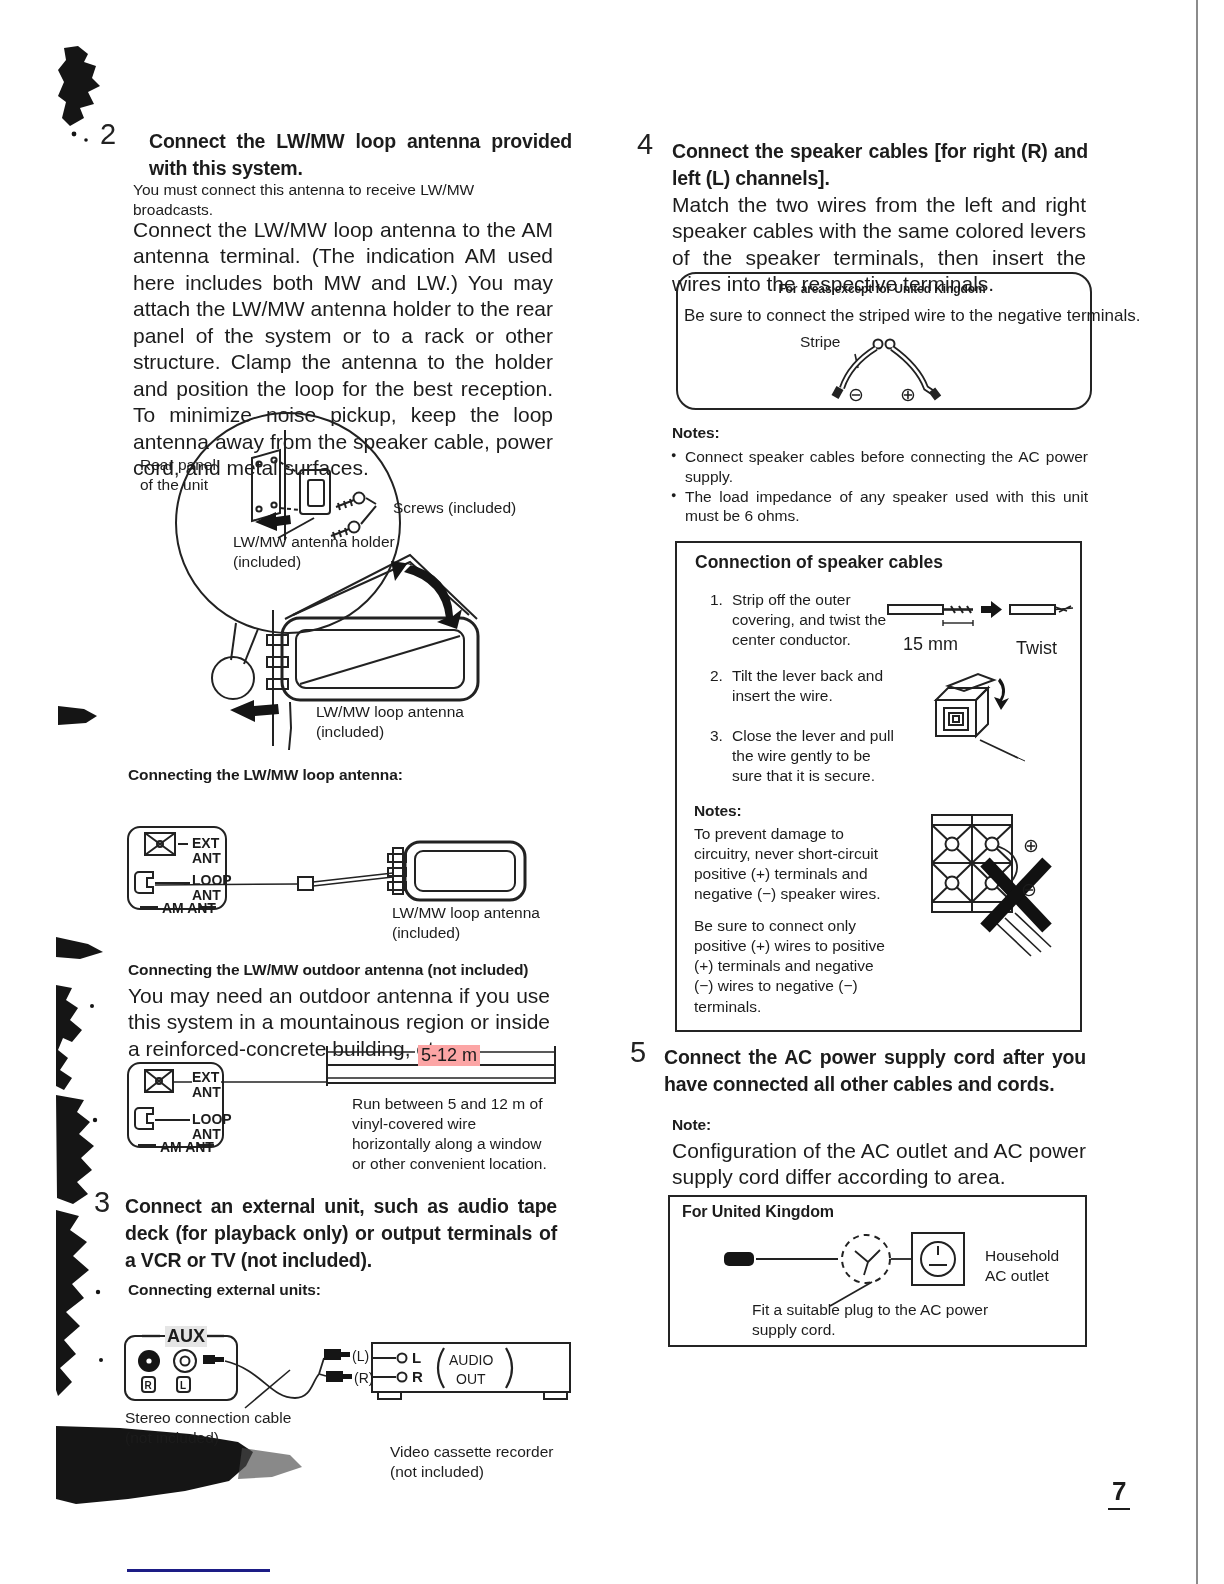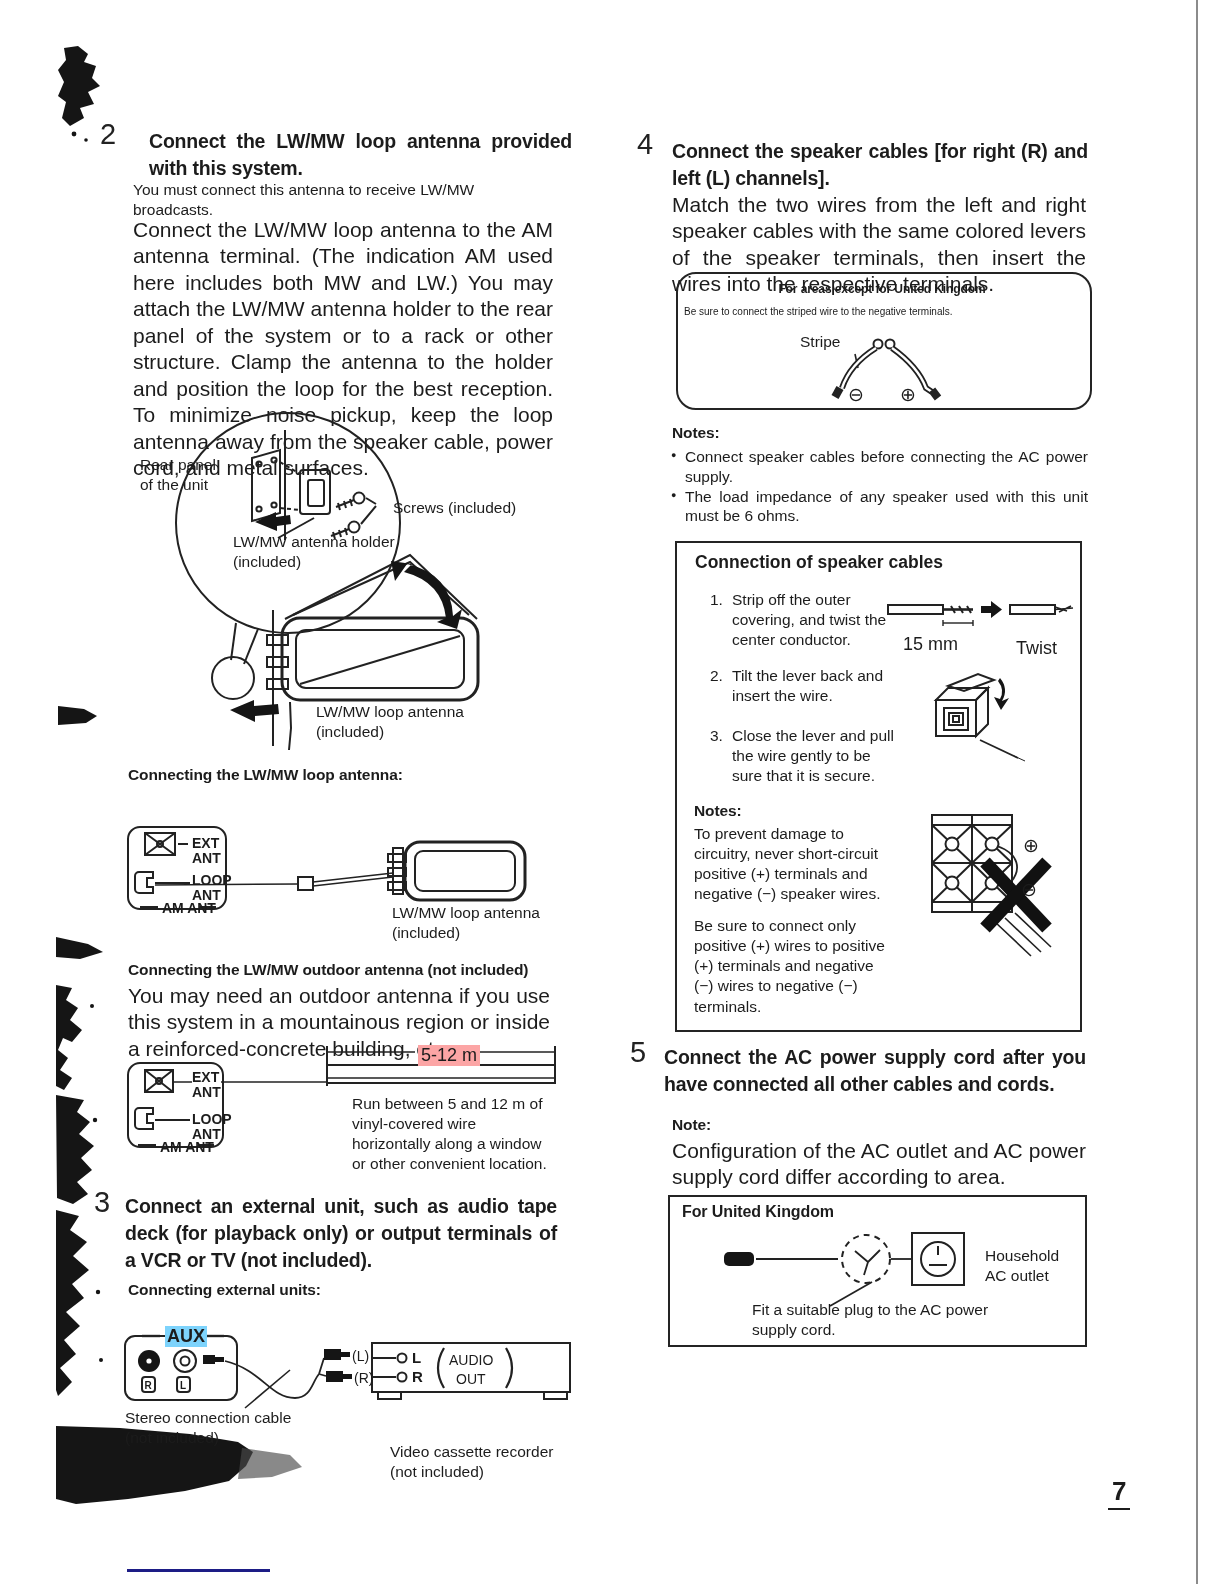--- a/index.html
+++ b/index.html
@@ -231,37 +231,37 @@
     <text x="32.5" y="59" font-size="10" font-weight="bold">R</text>
     <text x="68" y="59" font-size="10" font-weight="bold">L</text>
     <text x="240" y="31" font-size="14">(L)</text>
     <text x="242" y="53" font-size="14">(R)</text>
     <text x="300" y="33" font-size="15" font-weight="bold">L</text>
     <text x="300" y="52" font-size="15" font-weight="bold">R</text>
     <text x="337" y="35" font-size="14">AUDIO</text>
     <text x="344" y="54" font-size="14">OUT</text>
   </g>
 </svg>
-<div class="abs lbl-sm" style="left:165px;top:1326px;font-weight:bold;background:#7dd3fc;padding:0 2px;">AUX</div>
+<div class="abs lbl-sm" style="left:165px;top:1326px;font-weight:bold;background:#e5e5e5;padding:0 2px;">AUX</div>
 <div class="abs lbl" style="left:125px;top:1408px;">
   <div>Stereo connection cable</div>
   <div>(not included)</div>
 </div>
 <div class="abs lbl" style="left:390px;top:1416px;margin-top:26px;">
   <div>Video cassette recorder</div>
   <div>(not included)</div>
 </div>
 
 <div class="abs step-num" style="left:637px;top:128px;">4</div>
 <div class="abs h-step" style="left:672px;top:138px;width:416px;">Connect the speaker cables [for right (R) and left (L) channels].</div>
 <div class="abs body-text" style="left:672px;top:192px;width:414px;">Match the two wires from the left and right speaker cables with the same colored levers of the speaker terminals, then insert the wires into the respective terminals.</div>
 
 <div class="abs round-box" style="left:676px;top:272px;width:412px;height:134px;"></div>
 <div class="abs sub-h center" style="left:676px;top:282px;width:412px;font-size:12px;">For areas except for United Kingdom</div>
-<div class="abs" style="left:684px;top:306px;width:400px;font-size:10px;white-space:nowrap;">Be sure to connect the striped wire to the negative terminals.</div>
+<div class="abs" style="left:684px;top:306px;width:400px;font-size:17px;white-space:nowrap;">Be sure to connect the striped wire to the negative terminals.</div>
 <svg class="abs" style="left:800px;top:330px;" width="180" height="74" viewBox="0 0 180 74">
   <g fill="none" stroke="#222">
     <line x1="55" y1="24" x2="58" y2="38" stroke-width="1.6"></line>
     <circle cx="78" cy="14" r="4.5" stroke-width="2"></circle>
     <circle cx="90" cy="14" r="4.5" stroke-width="2"></circle>
     <path d="M76,18 C60,28 48,40 42,58" stroke-width="6"></path>
     <path d="M76,18 C60,28 48,40 42,58" stroke="#fff" stroke-width="2.4"></path>
     <path d="M92,18 C106,28 120,42 126,58 L132,62" stroke-width="6"></path>
     <path d="M92,18 C106,28 120,42 126,58 L132,62" stroke="#fff" stroke-width="2.4"></path>
     <line x1="40" y1="58" x2="35" y2="67" stroke-width="8"></line>

